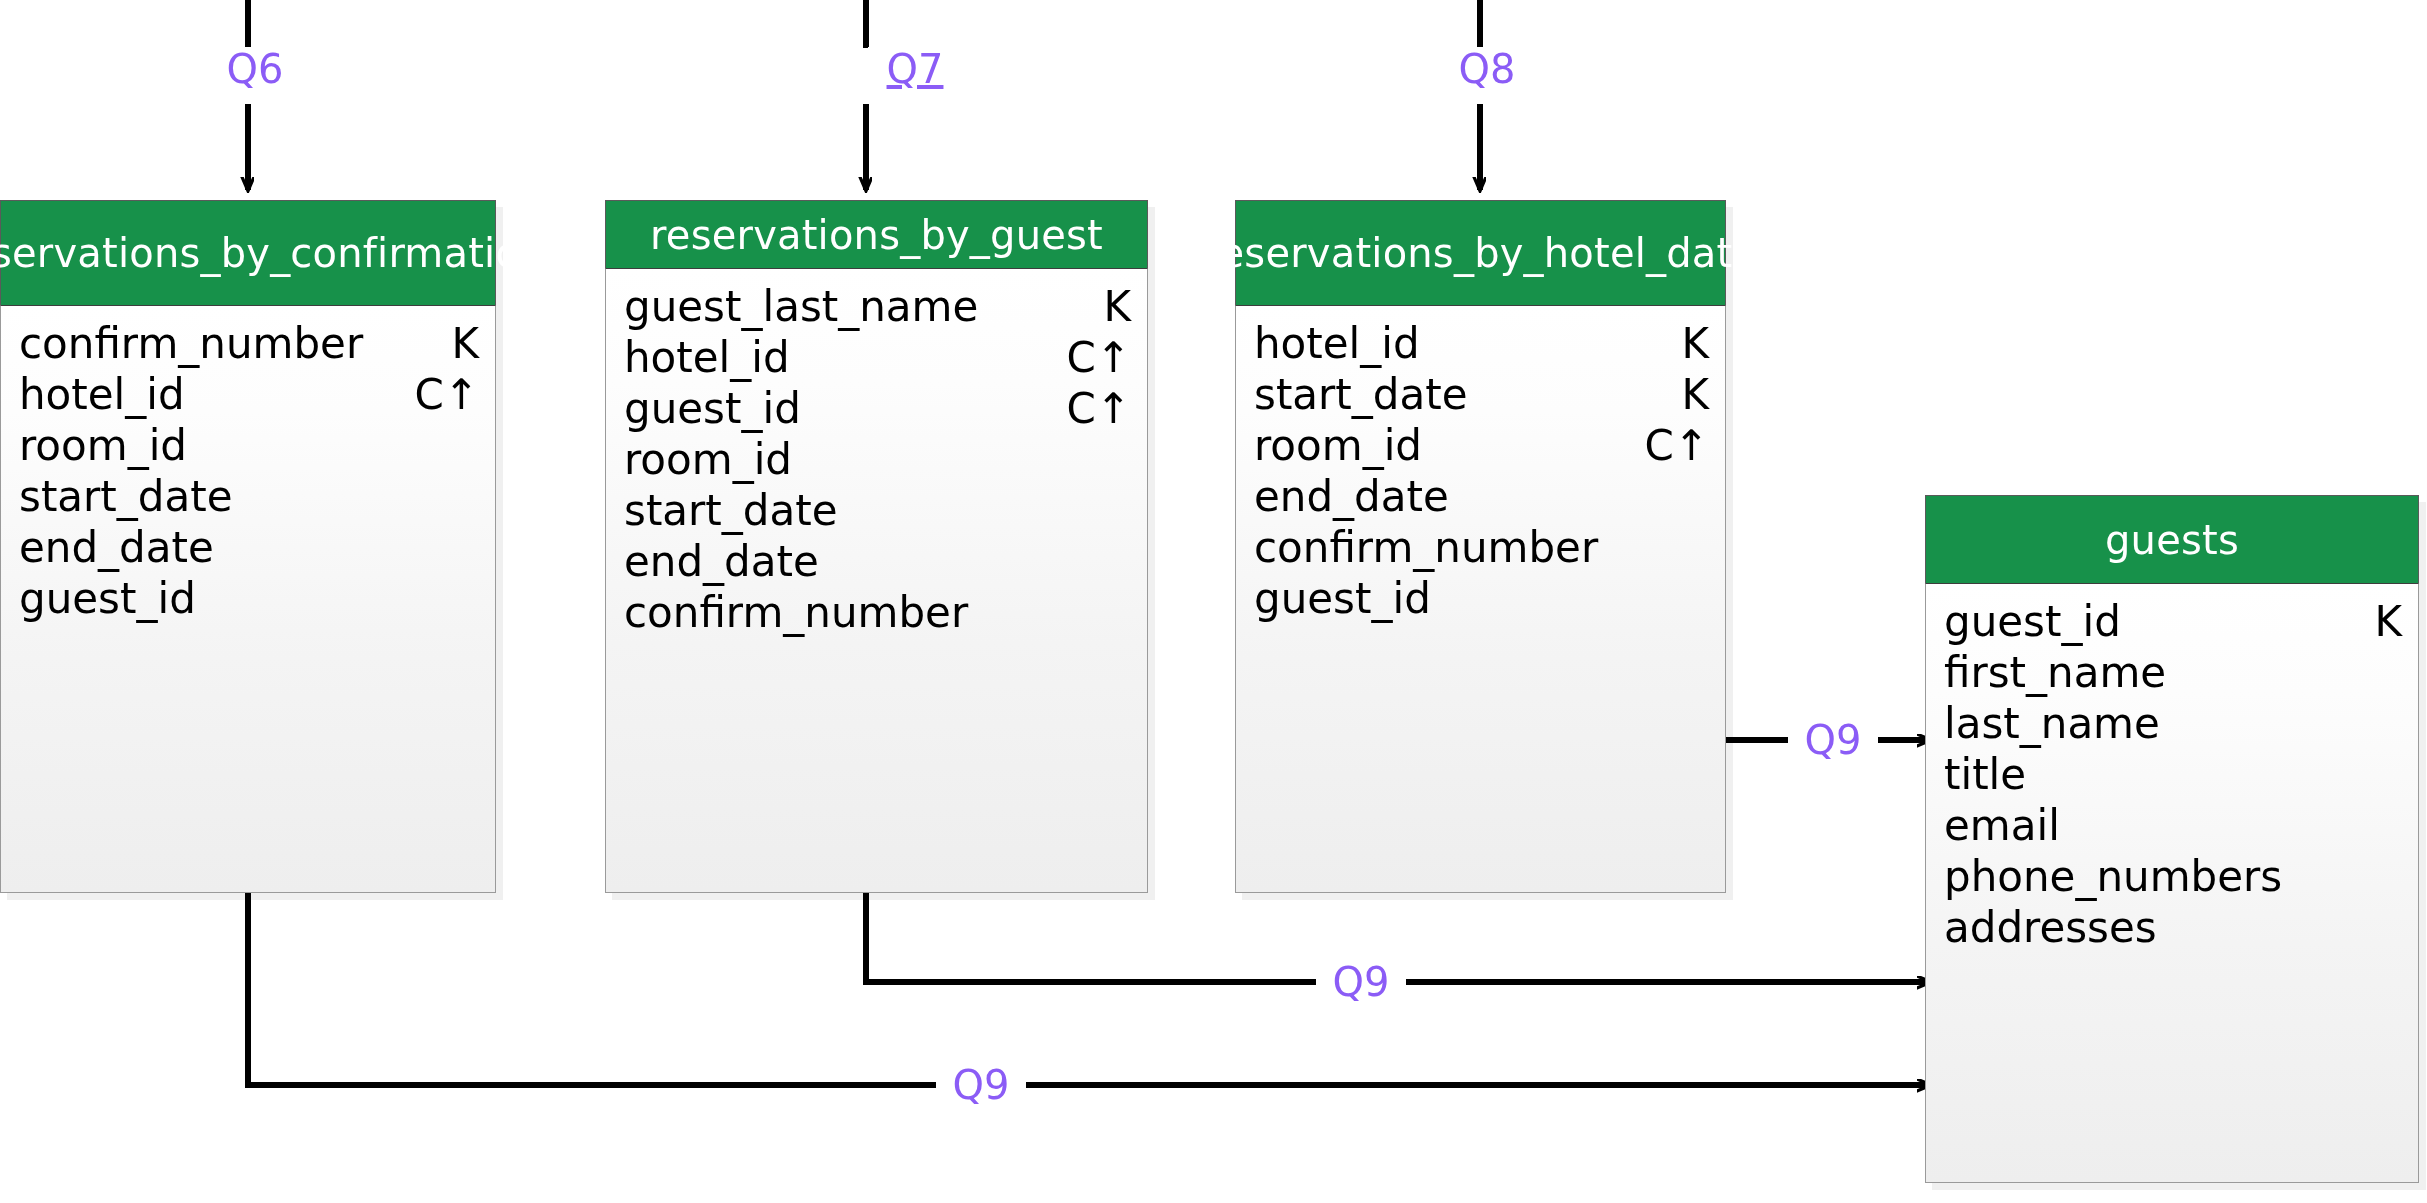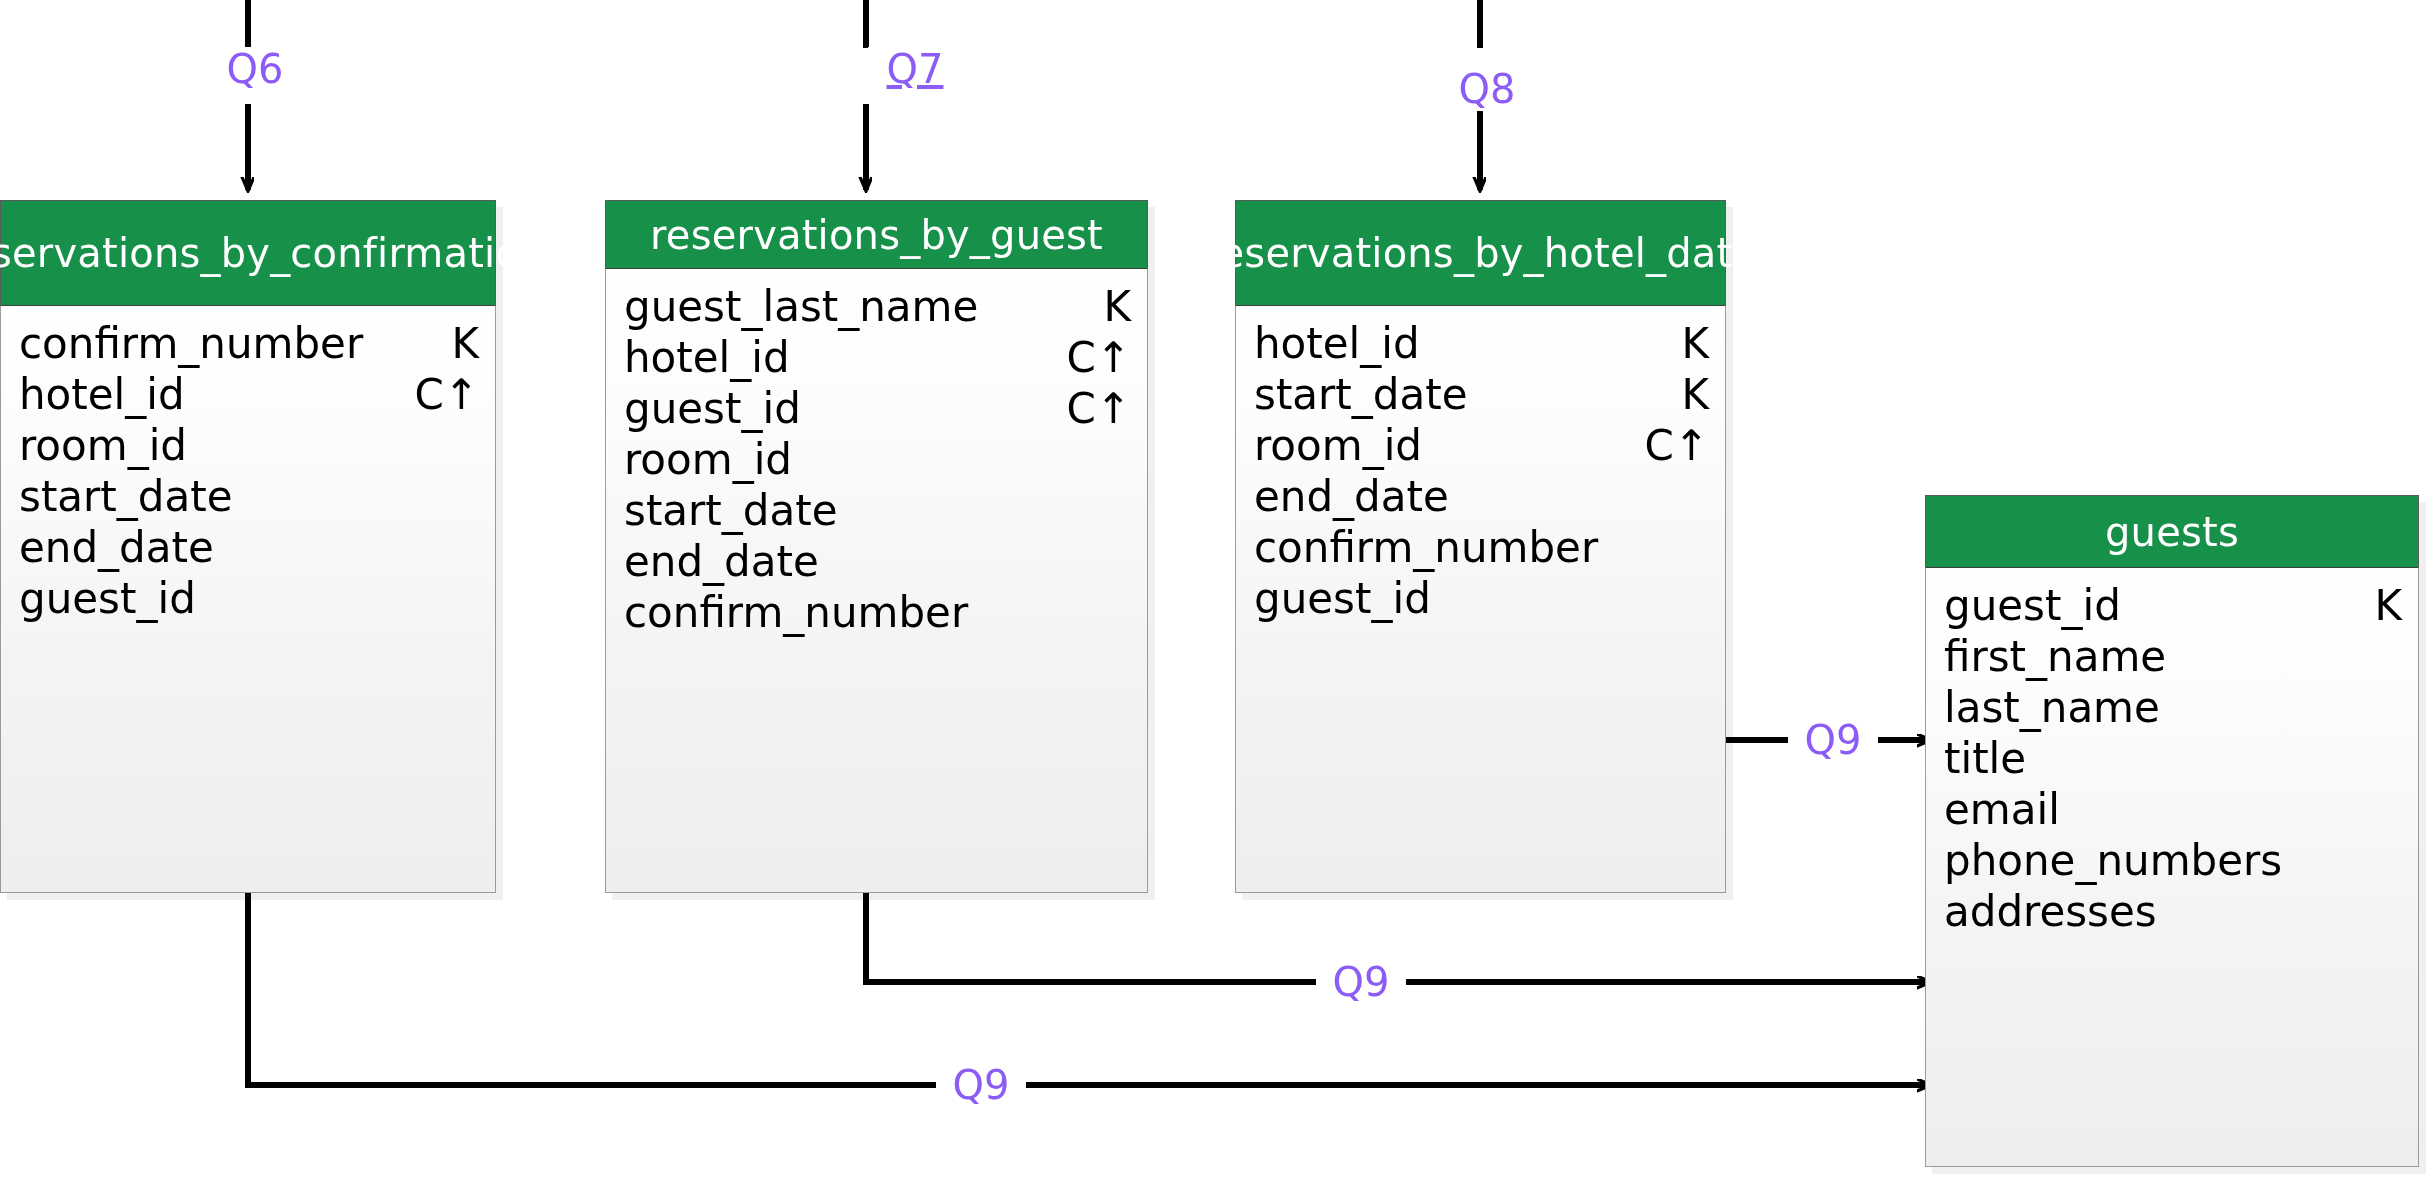--- a/index.html
+++ b/index.html
@@ -58,21 +58,21 @@
       <path d="M866,893 L866,982 L1320,982"></path>
       <path d="M1388,982 L1930,982" marker-end="url(#ah)"></path>
 
       <path d="M248,893 L248,1085 L940,1085"></path>
       <path d="M1010,1085 L1930,1085" marker-end="url(#ah)"></path>
     </g>
   </svg>
 
   <div class="q-label" style="left:208px;top:47px;width:80px;">Q6</div>
   <div class="q-label" style="left:868px;top:47px;width:80px;text-decoration:underline;">Q7</div>
-  <div class="q-label" style="left:1440px;top:47px;width:80px;margin-top:20px;">Q8</div>
+  <div class="q-label" style="left:1440px;top:47px;width:80px;">Q8</div>
   <div class="q-label" style="left:1788px;top:718px;width:76px;">Q9</div>
   <div class="q-label" style="left:1316px;top:960px;width:76px;">Q9</div>
   <div class="q-label" style="left:936px;top:1063px;width:76px;">Q9</div>
 
   <div class="table-box" style="left:0px;top:200px;width:496px;">
     <div class="tbl-header" style="height:105px;">
       <span class="hl">reservations_</span>
       <span class="hl">by_confirmation</span>
     </div>
     <div class="tbl-body" style="height:588px;">
@@ -166,21 +166,21 @@
         <span class="field-key"></span>
       </div>
       <div class="field-row">
         <span class="field-name">guest_id</span>
         <span class="field-key"></span>
       </div>
     </div>
   </div>
 
   <div class="table-box" style="left:1925px;top:495px;width:494px;">
-    <div class="tbl-header" style="height:72px;">
+    <div class="tbl-header" style="height:88px;">
       <span class="hl">guests</span>
     </div>
     <div class="tbl-body" style="height:600px;">
       <div class="field-row">
         <span class="field-name">guest_id</span>
         <span class="field-key">K</span>
       </div>
       <div class="field-row">
         <span class="field-name">first_name</span>
         <span class="field-key"></span>

